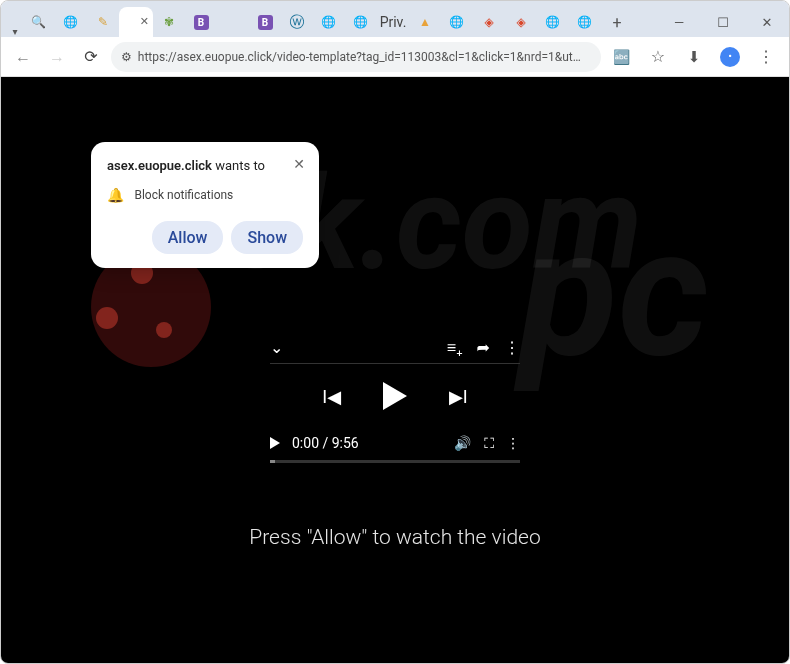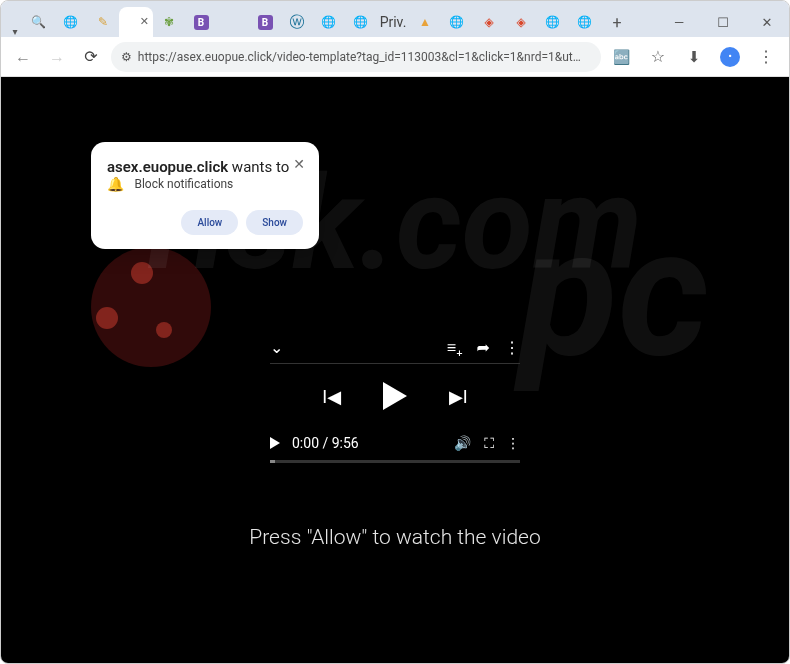--- a/index.html
+++ b/index.html
@@ -37,27 +37,27 @@
 .playbig{width:0;height:0;border-left:24px solid #fff;border-top:14px solid transparent;border-bottom:14px solid transparent}
 .player-bot{display:flex;align-items:center;gap:12px;color:#fff;font-size:12px;height:30px}
 .player-bot .pb{width:0;height:0;border-left:10px solid #fff;border-top:6px solid transparent;border-bottom:6px solid transparent}
 .player-bot .time{font-size:14px}
 .player-bot .sp{flex:1}
 .player-bot .ic{font-size:14px}
 .seek{height:3px;background:#333;margin-top:2px;position:relative}
 .seek::before{content:"";position:absolute;left:0;top:0;width:2%;height:100%;background:#888}
 .cta{position:absolute;left:50%;top:448px;transform:translateX(-50%);color:#e5e5e5;font-size:21px;font-weight:300;white-space:nowrap}
 .prompt{position:absolute;left:90px;top:65px;width:228px;background:#fff;border-radius:14px;box-shadow:0 4px 20px rgba(0,0,0,0.25);padding:16px 16px 14px;z-index:10}
-.prompt-title{font-size:15px;color:#222;font-weight:400;margin-bottom:0}
+.prompt-title{font-size:13px;color:#222;font-weight:400;margin-bottom:14px}
 .prompt-title b{font-weight:600}
 .prompt-close{position:absolute;top:14px;right:14px;font-size:14px;color:#666;cursor:pointer}
 .prompt-row{display:flex;align-items:center;gap:10px;color:#444;font-size:12px;margin-bottom:18px}
 .prompt-row .bell{font-size:14px}
 .prompt-btns{display:flex;justify-content:flex-end;gap:8px}
-.pbtn{border:none;background:#e4eaf7;color:#2a4a9a;font-size:10px;padding:7px 16px;border-radius:16px;cursor:pointer;font-weight:500}
+.pbtn{border:none;background:#e4eaf7;color:#2a4a9a;font-size:16px;padding:7px 16px;border-radius:16px;cursor:pointer;font-weight:500}
 .dropdown-ind{width:16px;display:flex;align-items:center;justify-content:center;color:#555;font-size:10px;margin-left:2px}
 .profile-pic{width:20px;height:20px;border-radius:50%;background:#4285f4;display:flex;align-items:center;justify-content:center;color:#fff;font-size:11px}
 </style>
 </head>
 <body>
 <div class="window">
 <div class="tabstrip">
  <div class="dropdown-ind">▾</div>
  <div class="tab">
         <span class="favicon">🔍</span>

